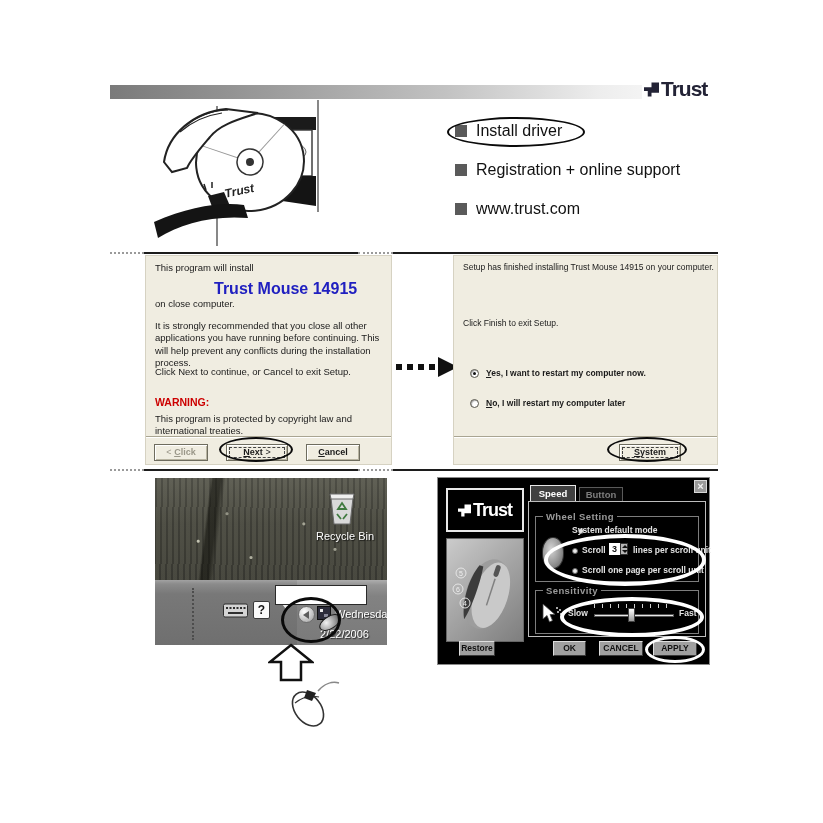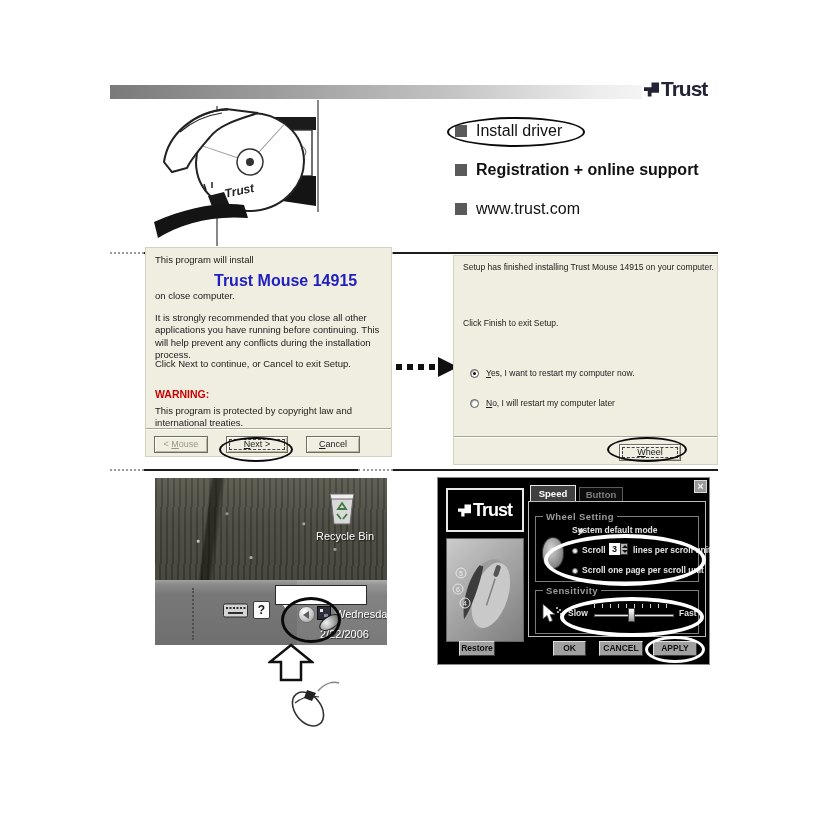--- a/index.html
+++ b/index.html
@@ -28,21 +28,21 @@
 
   
   .wizard { position: absolute; background: #f0ede1; border: 1px solid #d6d2c2; font-size: 9.5px; color: #1a1a1a; }
   .wz-text { position: absolute; left: 9px; right: 8px; line-height: 1.3; }
   .wz-groove { position: absolute; left: 0; right: 0; height: 2px; border-top: 1px solid #a9a592; border-bottom: 1px solid #ffffff; }
   .xpbtn { position: absolute; height: 17px; background: #f0ede1; border: 1px solid #6e6c5e;
     box-shadow: inset 1px 1px 0 #ffffff, inset -1px -1px 0 #b8b4a1;
     font-size: 9px; color: #1a1a1a; text-align: center; line-height: 15px; }
   .xpbtn.focus { outline: 1px dashed #444; outline-offset: -4px; }
   .xpbtn.disabled { color: #9a9789; }
-  .u1 { display: inline-block; }
+  .u1 { display: inline-block; font-weight: bold; }
   .u1::first-letter { text-decoration: underline; }
   .wradio { position: absolute; width: 9px; height: 9px; border-radius: 50%; background: #fff;
     border: 1px solid #55534a; box-shadow: inset 1px 1px 1px #aaa; }
   .wradio.sel::after { content: ""; position: absolute; left: 2px; top: 2px; width: 3px; height: 3px; border-radius: 50%; background: #111; }
 
   
   .arr-dash { position: absolute; width: 6px; height: 6px; background: #101010; }
   .arr-head { position: absolute; width: 0; height: 0; border-left: 20px solid #101010;
     border-top: 10px solid transparent; border-bottom: 10px solid transparent; }
 
@@ -112,70 +112,70 @@
     <path d="M58,96 L74,92 L80,106 L64,112 Z" fill="#181818"></path>
     <path d="M4,122 C40,106 72,102 94,105 L98,118 C62,115 30,124 8,138 Z" fill="#141414"></path>
     <line x1="56" y1="90" x2="54" y2="84" stroke="#222" stroke-width="1.5"></line>
     <line x1="62" y1="88" x2="62" y2="82" stroke="#222" stroke-width="1.5"></line>
   </svg>
 
   <div class="menu-item" style="left:455px;top:122px;">
     <span class="menu-bullet"></span>
     <span class="menu-label">Install driver</span>
   </div>
-  <div class="menu-item" style="left:455px;top:161px;font-weight:bold;">
+  <div class="menu-item" style="left:455px;top:161px;">
     <span class="menu-bullet"></span>
     <span class="menu-label">Registration + online support</span>
   </div>
   <div class="menu-item" style="left:455px;top:200px;text-align:center;">
     <span class="menu-bullet"></span>
     <span class="menu-label">www.trust.com</span>
   </div>
   <div class="oval-black" style="left:447px;top:117px;width:138px;height:30px;"></div>
 
   <div class="div-dash" style="left:110px;top:252px;width:34px;"></div>
   <div class="div-solid" style="left:144px;top:252px;width:214px;"></div>
   <div class="div-dash" style="left:358px;top:252px;width:35px;"></div>
   <div class="div-solid" style="left:393px;top:252px;width:325px;"></div>
 
   <div class="div-dash" style="left:110px;top:469px;width:34px;"></div>
   <div class="div-solid" style="left:144px;top:469px;width:214px;"></div>
   <div class="div-dash" style="left:358px;top:469px;width:35px;"></div>
   <div class="div-solid" style="left:393px;top:469px;width:325px;"></div>
 
-  <div class="wizard" style="left:145px;top:247px;width:247px;height:210px;">
+  <div class="wizard" style="left:145px;top:255px;width:247px;height:210px;">
     <div class="wz-text" style="top:6px;">This program will install</div>
     <div class="wz-text" style="top:23px;left:68px;font-weight:bold;color:#2020c0;font-size:16px;">Trust Mouse 14915</div>
     <div class="wz-text" style="top:42px;">on close computer.</div>
     <div class="wz-text" style="top:64px;">It is strongly recommended that you close all other applications you have running before continuing. This will help prevent any conflicts during the installation process.</div>
     <div class="wz-text" style="top:110px;">Click Next to continue, or Cancel to exit Setup.</div>
     <div class="wz-text" style="top:140px;font-weight:bold;color:#cc0000;font-size:10.5px;">WARNING:</div>
     <div class="wz-text" style="top:157px;">This program is protected by copyright law and international treaties.</div>
     <div class="wz-groove" style="top:180px;"></div>
-    <div class="xpbtn disabled" style="left:8px;top:188px;width:54px;"><span>&lt; </span><span class="u1">Mouse</span></div>
+    <div class="xpbtn disabled" style="left:8px;top:188px;width:54px;"><span>&lt; </span><span class="u1">Click</span></div>
     <div class="xpbtn focus" style="left:80px;top:188px;width:62px;"><span class="u1">Next</span><span> &gt;</span></div>
     <div class="xpbtn" style="left:160px;top:188px;width:54px;"><span class="u1">Cancel</span></div>
   </div>
   <div class="oval-black" style="left:219px;top:437px;width:74px;height:25px;"></div>
 
   <div class="arr-dash" style="left:396px;top:364px;"></div>
   <div class="arr-dash" style="left:407px;top:364px;"></div>
   <div class="arr-dash" style="left:418px;top:364px;"></div>
   <div class="arr-dash" style="left:429px;top:364px;"></div>
   <div class="arr-head" style="left:438px;top:357px;"></div>
 
   <div class="wizard" style="left:453px;top:255px;width:265px;height:210px;font-size:8.5px;">
     <div class="wz-text" style="top:6px;white-space:nowrap;">Setup has finished installing Trust Mouse 14915 on your computer.</div>
     <div class="wz-text" style="top:62px;">Click Finish to exit Setup.</div>
     <span class="wradio sel" style="left:16px;top:113px;"></span>
     <div class="wz-text u1" style="left:32px;top:112px;">Yes, I want to restart my computer now.</div>
     <span class="wradio" style="left:16px;top:143px;"></span>
     <div class="wz-text u1" style="left:32px;top:142px;">No, I will restart my computer later</div>
     <div class="wz-groove" style="top:180px;"></div>
-    <div class="xpbtn focus" style="left:165px;top:188px;width:62px;"><span class="u1">Wheel</span></div>
+    <div class="xpbtn focus" style="left:165px;top:188px;width:62px;"><span class="u1">System</span></div>
   </div>
   <div class="oval-black" style="left:607px;top:437px;width:80px;height:25px;"></div>
 
   <div class="desktop">
     <div class="photo"></div>
 
     <svg style="position:absolute;left:172px;top:12px;" width="30" height="36" viewBox="0 0 30 36">
       <path d="M4 8 L26 8 L23 34 L7 34 Z" fill="#d9d9d9" stroke="#6a6a6a" stroke-width="1"></path>
       <path d="M3 4 L27 4 L26 9 L4 9 Z" fill="#efefef" stroke="#6a6a6a" stroke-width="1"></path>
       <path d="M15 13 L19 19 L11 19 Z" fill="none" stroke="#3f7a3f" stroke-width="1.8"></path>

